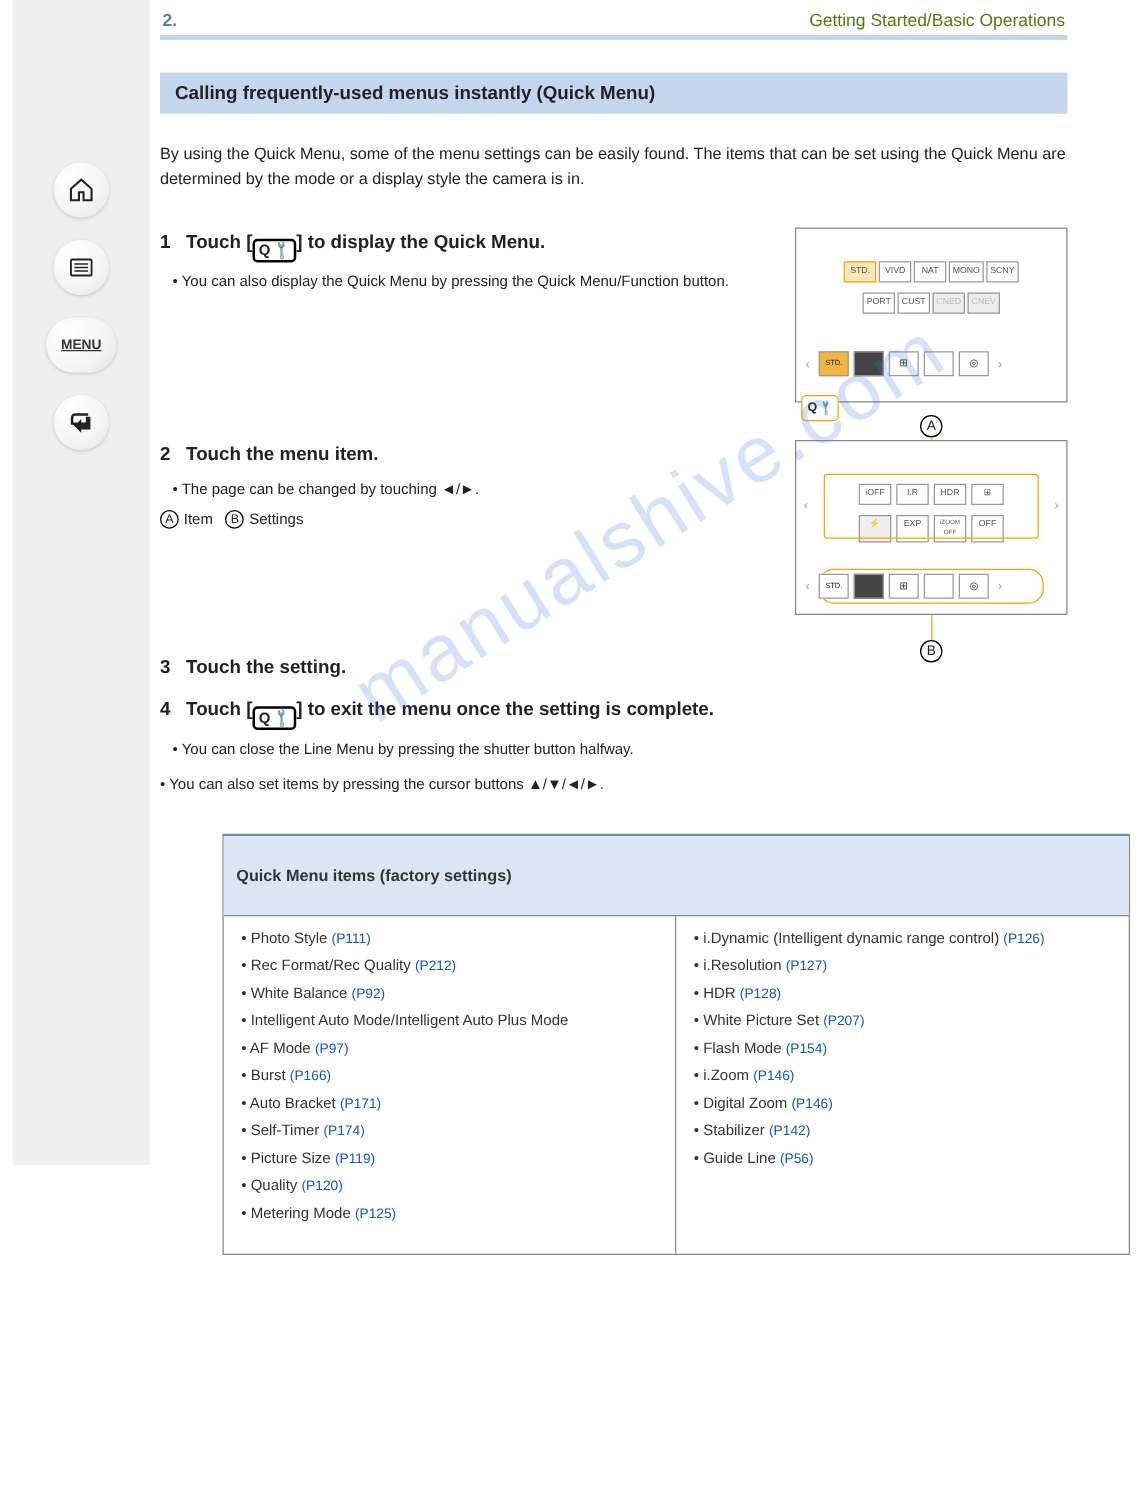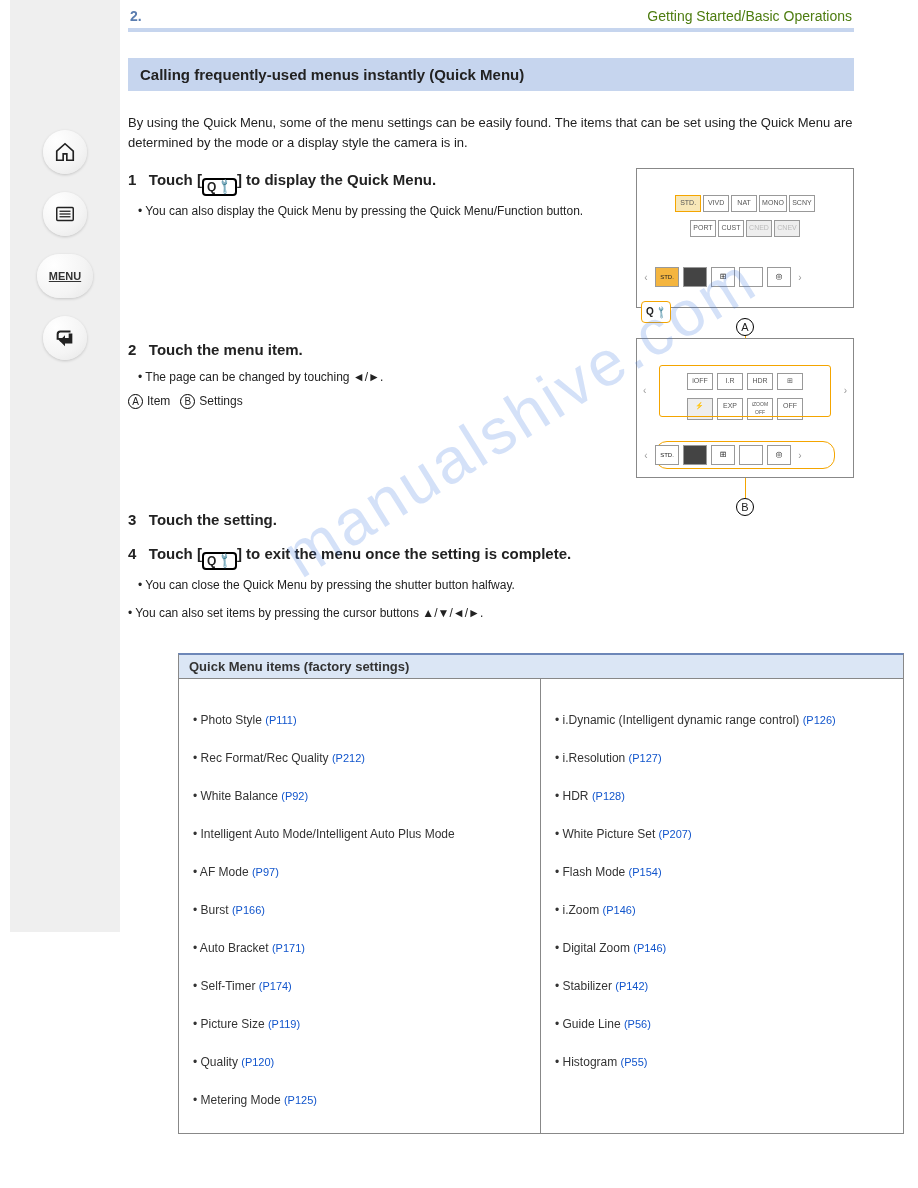--- a/index.html
+++ b/index.html
@@ -38,21 +38,21 @@
   .hr-top { height: 4px; background: #c6d5ee; margin-bottom: 26px; }
   .section-bar {
     background: #c6d5ee;
     padding: 8px 12px;
     font-size: 15px;
     font-weight: bold;
     color: #222;
     margin-bottom: 22px;
   }
   .prose { font-size: 13px; line-height: 1.55; color: #222; }
-  .prose p { margin-bottom: 15px; }
+  .prose p { margin-bottom: 29px; }
 
   
   .navbtn {
     width: 44px; height: 44px;
     background: radial-gradient(circle at 30% 25%, #fff, #f4f4f4 60%, #e6e6e6);
     border-radius: 50%;
     margin: 18px auto;
     display: flex; align-items: center; justify-content: center;
     box-shadow: 0 1px 3px rgba(0,0,0,0.18);
   }
@@ -162,32 +162,32 @@
   
   .qm-table {
     border: 1px solid #888;
     border-top: 2px solid #6d87b8;
     margin-top: 30px;
     width: 100%;
     font-size: 12px;
   }
   .qm-head {
     background: #dbe6f5;
-    padding: 4px 10px;
+    padding: 24px 10px;
     font-weight: bold;
     border-bottom: 1px solid #888;
     font-size: 13px;
   }
   .qm-body { display:flex; }
   .qm-col {
     width:50%;
     padding: 10px 14px 18px 14px;
   }
   .qm-col:first-child { border-right: 1px solid #888; }
-  .qm-col .item { margin-bottom: 8px; margin-top: 24px; }
+  .qm-col .item { margin-bottom: 8px; }
   .qm-col .item .lbl { }
   .qm-col .item .ref { font-size:11px; color:#555; }
   .qm-col .item .ref a { color:#1155cc; text-decoration:none; }
 
   .step-label { font-weight:bold; font-size:15px; margin-bottom:6px; }
   .step-block { display:flex; gap:20px; margin-bottom:14px; align-items:flex-start; }
   .step-text { flex:1; }
   .annot { display:flex; gap:10px; margin-top:6px; font-size:12px;}
   .annot .lab { display:flex; align-items:center; gap:4px;}
   .clet { display:inline-flex; width:15px;height:15px;border:1px solid #000;border-radius:50%;align-items:center;justify-content:center;font-size:10px;}
@@ -368,21 +368,21 @@
         <span>Touch the setting.</span>
       </div>
     </div>
 
     <div style="margin-bottom:10px;">
       <div class="step-label">
         <span>4</span>
         &nbsp;
         <span>Touch [</span><span class="icon-box">Q<span class="wr">🔧</span></span><span>] to exit the menu once the setting is complete.</span>
       </div>
-      <div style="font-size:12px; margin-left:10px;"><span>• </span><span>You can close the Quick Menu by pressing the shutter button halfway.</span></div>
+      <div style="font-size:12px; margin-left:10px;"><span>• </span><span>You can close the Line Menu by pressing the shutter button halfway.</span></div>
     </div>
 
     <div style="font-size:12px;"><span>• </span><span>You can also set items by pressing the cursor buttons ▲/▼/◄/►.</span></div>
   </div>
 
   <div class="qm-table" style="margin-left:50px;">
     <div class="qm-head">Quick Menu items (factory settings)</div>
     <div class="qm-body">
       <div class="qm-col" id="qm-col1">
           <div class="item"><span class="lbl">• Photo Style </span><span class="ref"><a href="#">(P111)</a></span></div>
@@ -400,21 +400,20 @@
       <div class="qm-col" id="qm-col2">
           <div class="item"><span class="lbl">• i.Dynamic (Intelligent dynamic range control) </span><span class="ref"><a href="#">(P126)</a></span></div>
           <div class="item"><span class="lbl">• i.Resolution </span><span class="ref"><a href="#">(P127)</a></span></div>
           <div class="item"><span class="lbl">• HDR </span><span class="ref"><a href="#">(P128)</a></span></div>
           <div class="item"><span class="lbl">• White Picture Set </span><span class="ref"><a href="#">(P207)</a></span></div>
           <div class="item"><span class="lbl">• Flash Mode </span><span class="ref"><a href="#">(P154)</a></span></div>
           <div class="item"><span class="lbl">• i.Zoom </span><span class="ref"><a href="#">(P146)</a></span></div>
           <div class="item"><span class="lbl">• Digital Zoom </span><span class="ref"><a href="#">(P146)</a></span></div>
           <div class="item"><span class="lbl">• Stabilizer </span><span class="ref"><a href="#">(P142)</a></span></div>
           <div class="item"><span class="lbl">• Guide Line </span><span class="ref"><a href="#">(P56)</a></span></div>
-          <div class="item"><span class="lbl">• Histogram </span><span class="ref"><a href="#">(P55)</a></span></div>
         </div>
     </div>
   </div>
 
   <div class="more-arrow" style="margin-top:14px;">
     <svg viewBox="0 0 32 32">
         <rect x="6" y="3" width="20" height="3" fill="#2a65c8"></rect>
         <rect x="6" y="8" width="20" height="3" fill="#2a65c8"></rect>
         <path d="M4 14 L28 14 L16 28 Z" fill="#2a65c8"></path>
       </svg>

